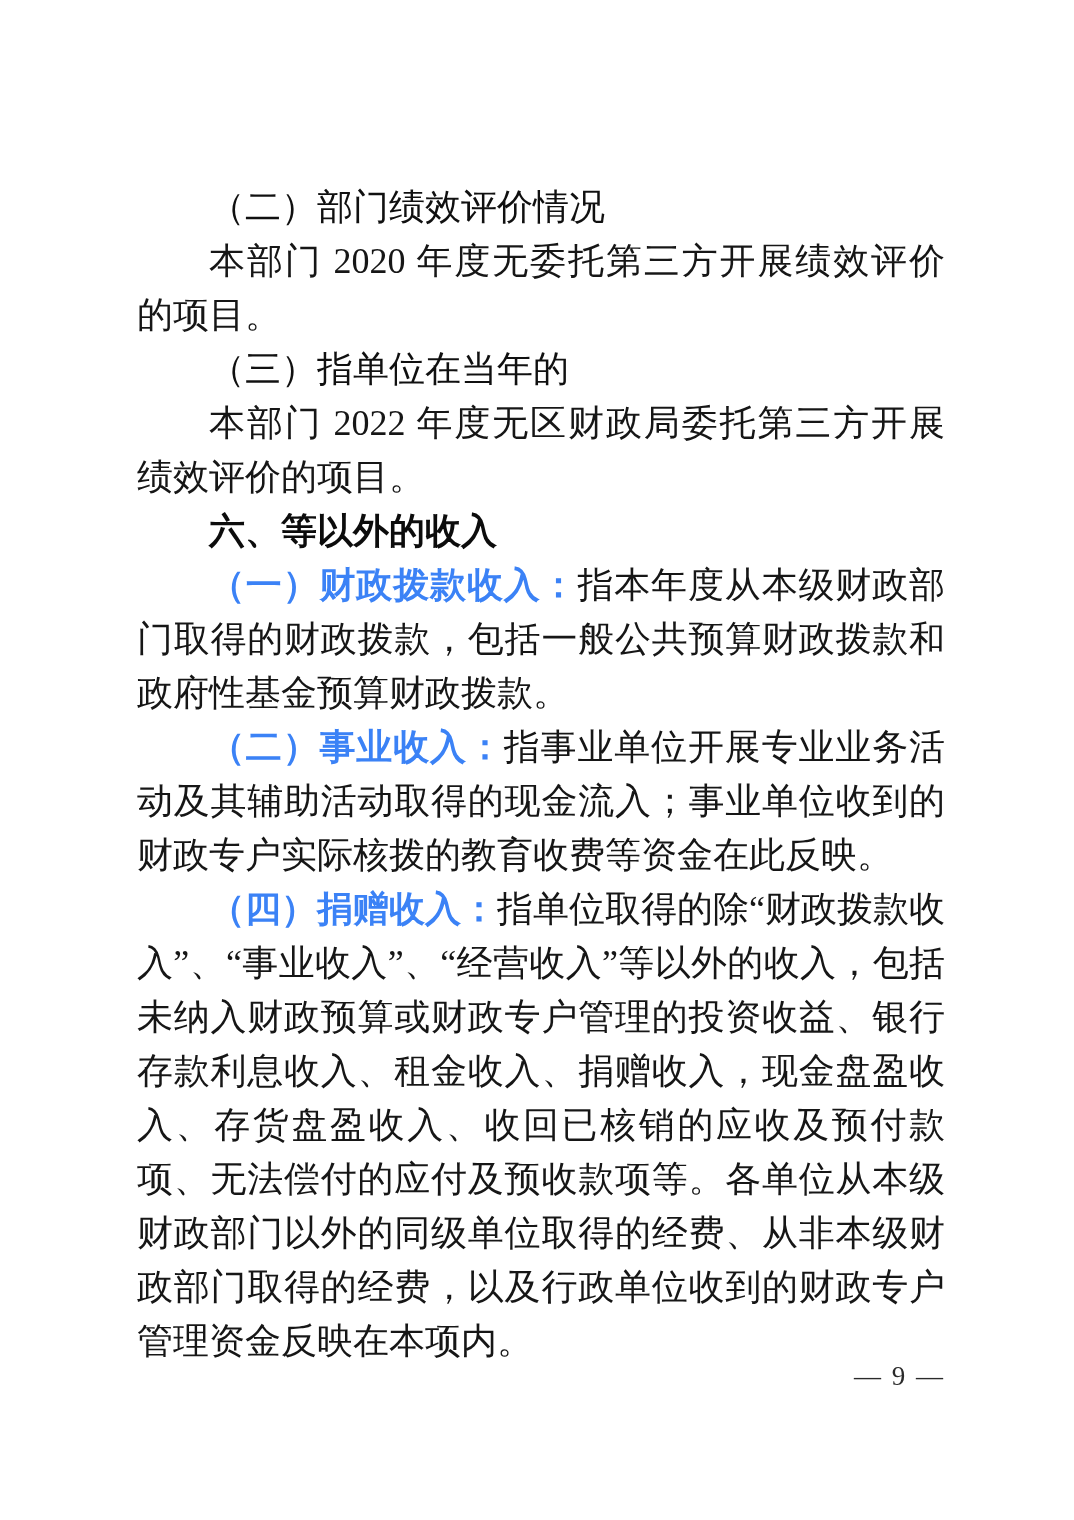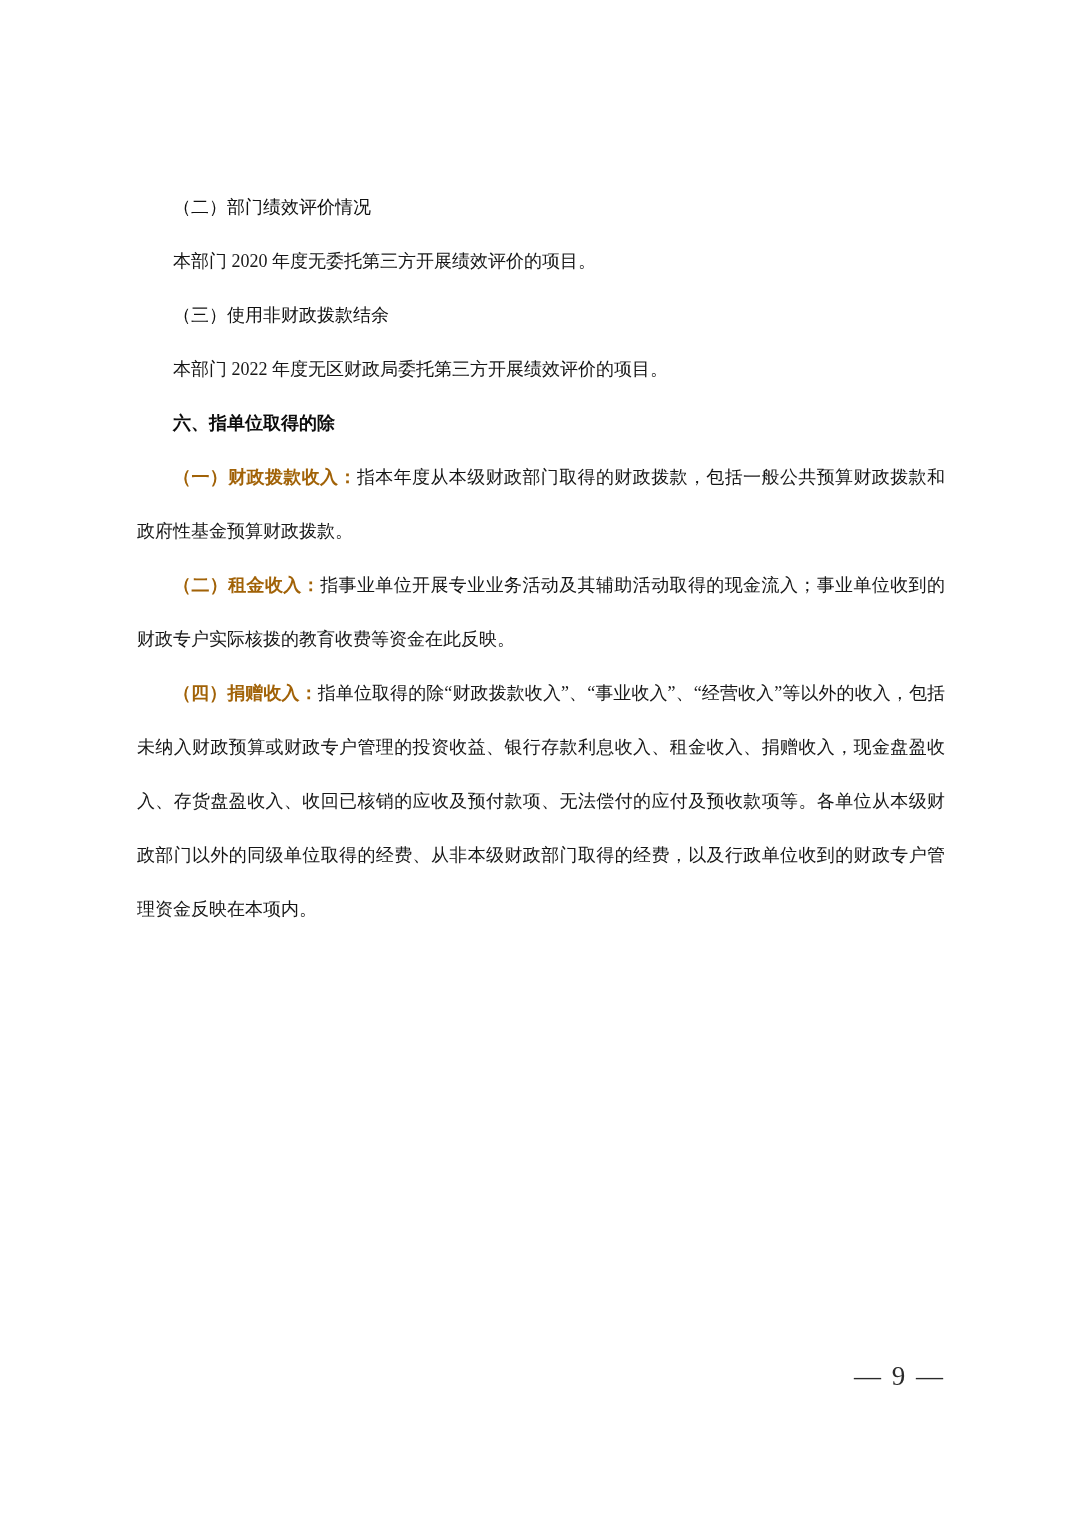--- a/index.html
+++ b/index.html
@@ -19,37 +19,37 @@
     width: 808px;
     font-size: 28px;
     line-height: 54px;
     text-align: justify;
   }
   .heading, .para {
     margin: 0;
     padding: 0;
     text-indent: 2em;
     font-weight: normal;
-    font-size: 18px;
+    font-size: 36px;
   }
   .heading-kai {
     
     color: #101010;
   }
   .heading-hei {
     
     font-family: "Liberation Sans", "DejaVu Sans", sans-serif;
     font-weight: bold;
     color: #0c0c0c;
   }
   .lead {
     
     font-family: Liberation Serif, serif;
     font-weight: bold;
-    color: #a16207;
+    color: #3b82f6;
   }
   .page-number {
     position: absolute;
     top: 1356px;
     right: 129px;
     font-size: 27px;
     line-height: 40px;
     color: #2a2a2a;
     letter-spacing: 2px;
   }
@@ -58,32 +58,32 @@
 <body>
 
 <div class="page">
 
   <main class="content">
 
     <h3 class="heading heading-kai">（二）部门绩效评价情况</h3>
 
     <p class="para">本部门 2020 年度无委托第三方开展绩效评价的项目。</p>
 
-    <h3 class="heading heading-kai">（三）使用非财政拨款结余</h3>
+    <h3 class="heading heading-kai">（三）指单位在当年的</h3>
 
     <p class="para">本部门 2022 年度无区财政局委托第三方开展绩效评价的项目。</p>
 
-    <h2 class="heading heading-hei">六、指单位取得的除</h2>
+    <h2 class="heading heading-hei">六、等以外的收入</h2>
 
     <p class="para">
       <b class="lead">（一）财政拨款收入：</b><span>指本年度从本级财政部门取得的财政拨款，包括一般公共预算财政拨款和政府性基金预算财政拨款。</span>
     </p>
 
     <p class="para">
-      <b class="lead">（二）租金收入：</b><span>指事业单位开展专业业务活动及其辅助活动取得的现金流入；事业单位收到的财政专户实际核拨的教育收费等资金在此反映。</span>
+      <b class="lead">（二）事业收入：</b><span>指事业单位开展专业业务活动及其辅助活动取得的现金流入；事业单位收到的财政专户实际核拨的教育收费等资金在此反映。</span>
     </p>
 
 
     <p class="para">
       <b class="lead">（四）捐赠收入：</b><span>指单位取得的除“财政拨款收入”、“事业收入”、“经营收入”等以外的收入，包括未纳入财政预算或财政专户管理的投资收益、银行存款利息收入、租金收入、捐赠收入，现金盘盈收入、存货盘盈收入、收回已核销的应收及预付款项、无法偿付的应付及预收款项等。各单位从本级财政部门以外的同级单位取得的经费、从非本级财政部门取得的经费，以及行政单位收到的财政专户管理资金反映在本项内。</span>
     </p>
 
 
   </main>
 

